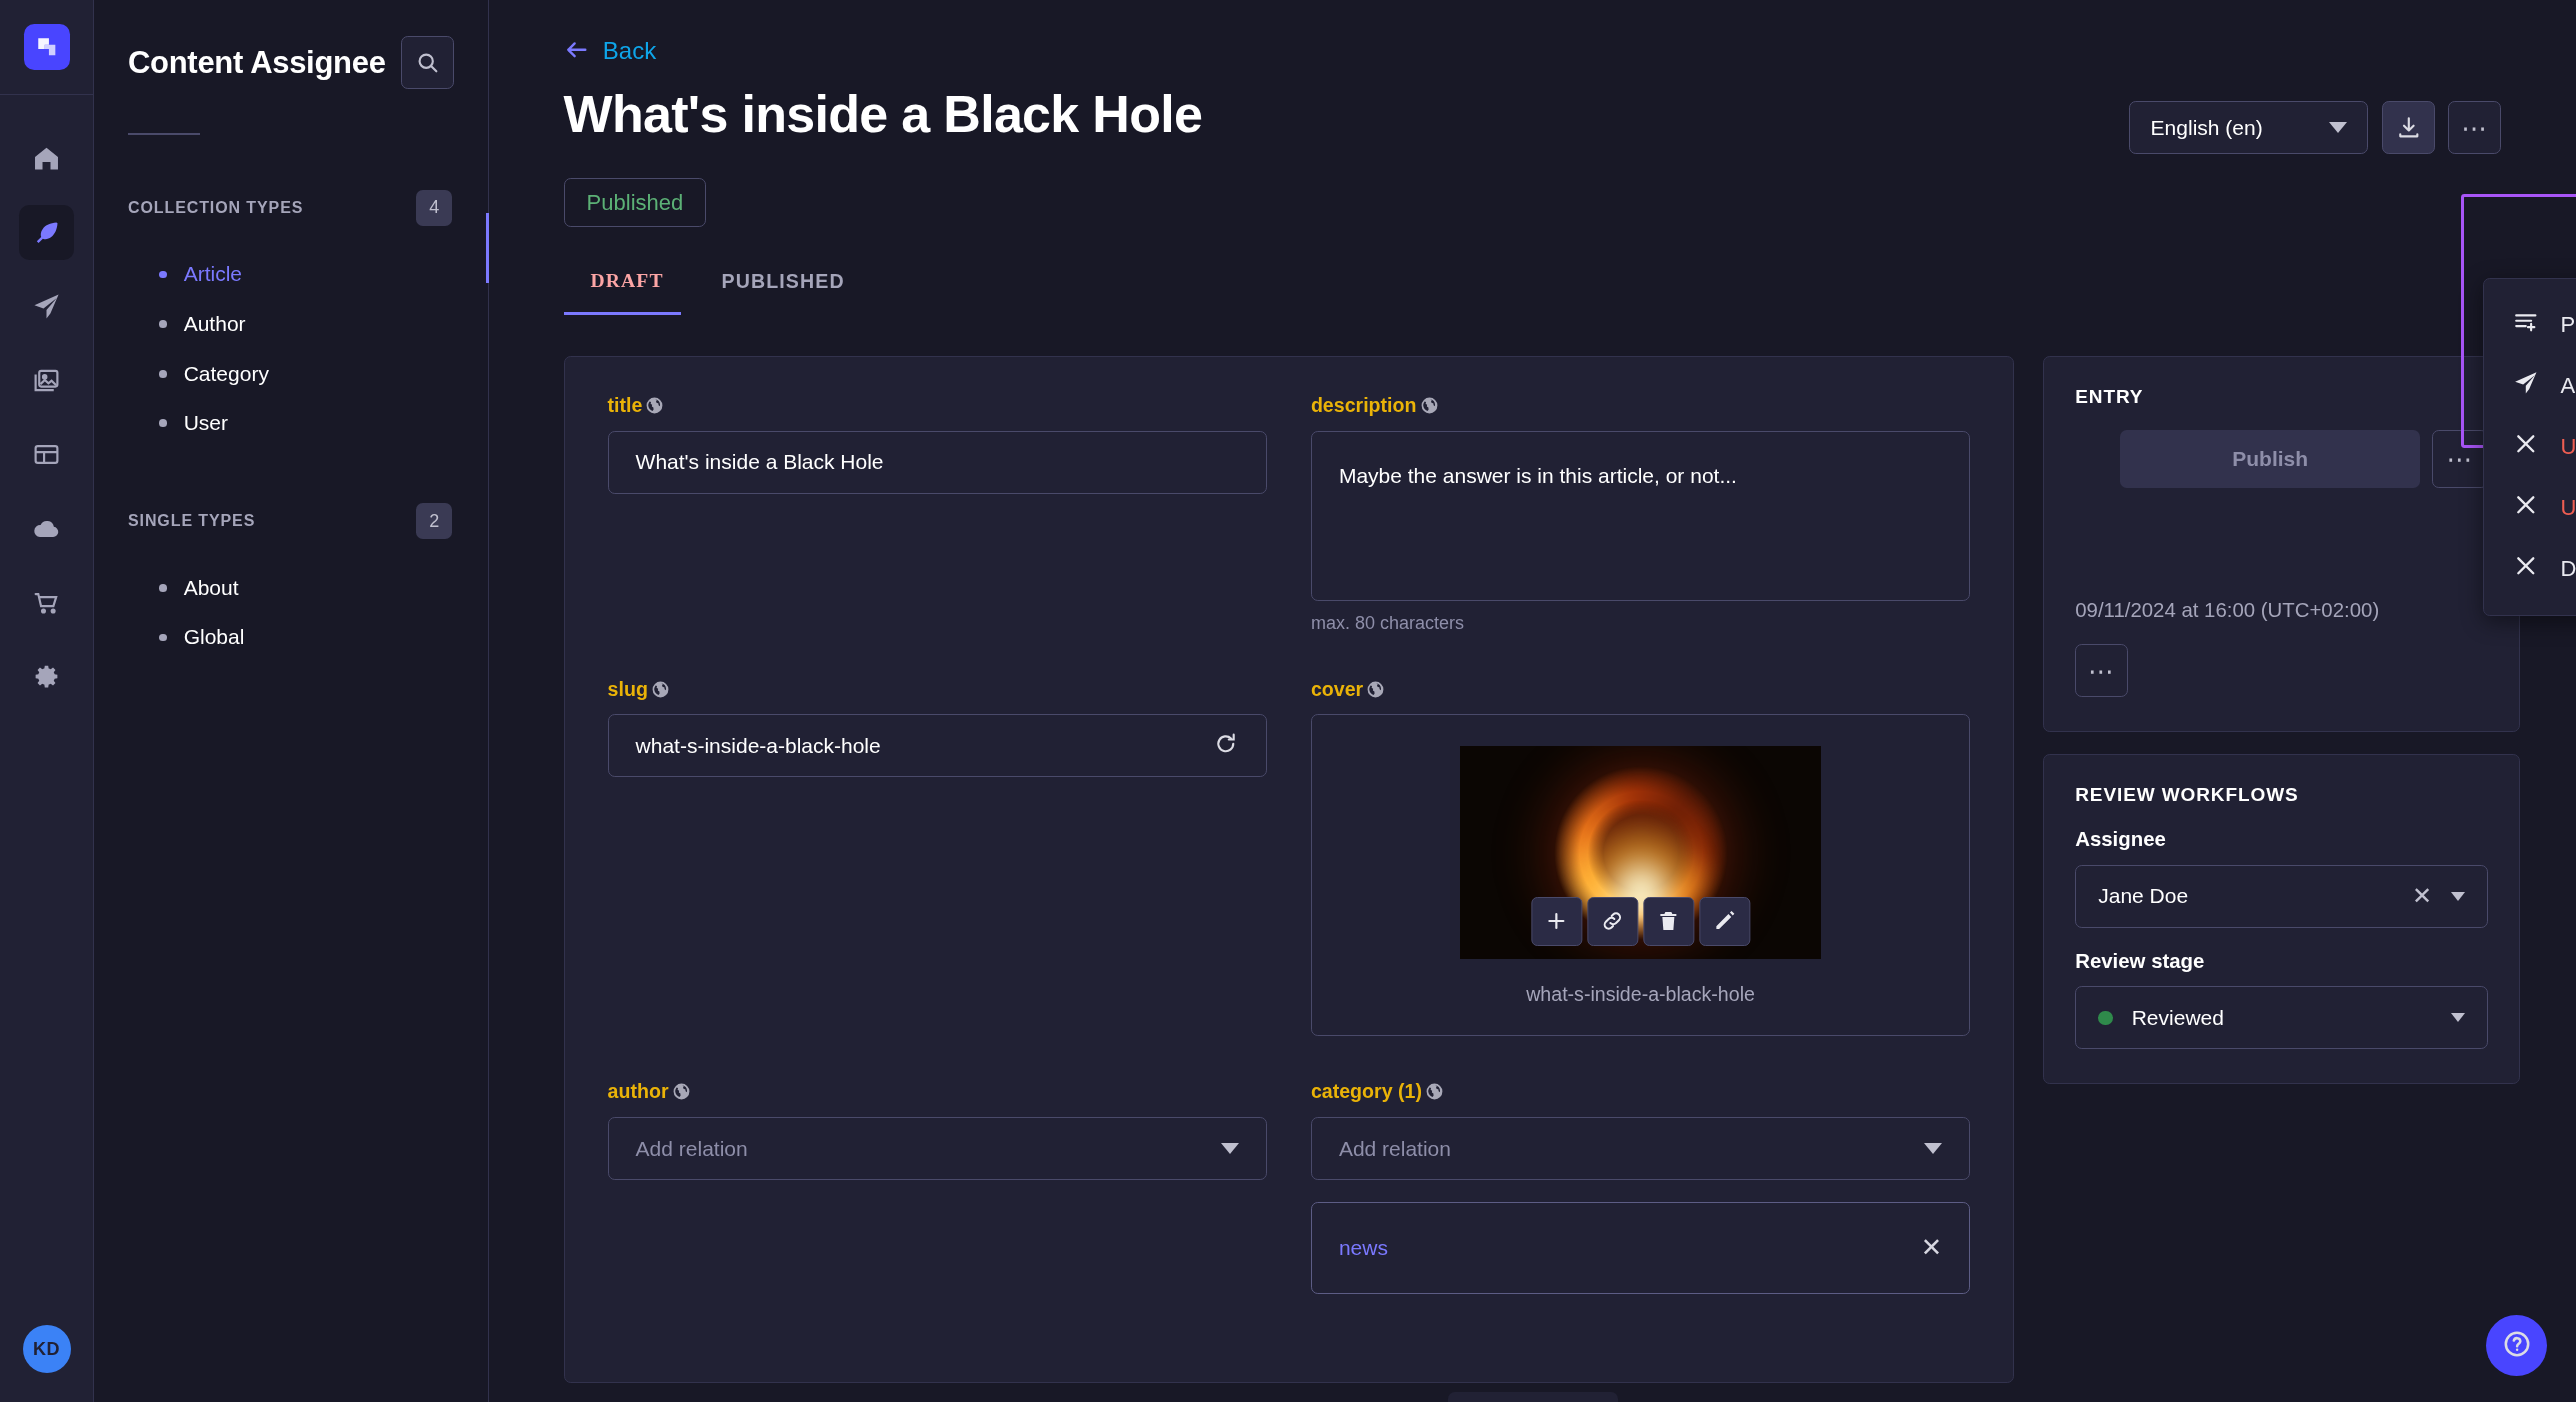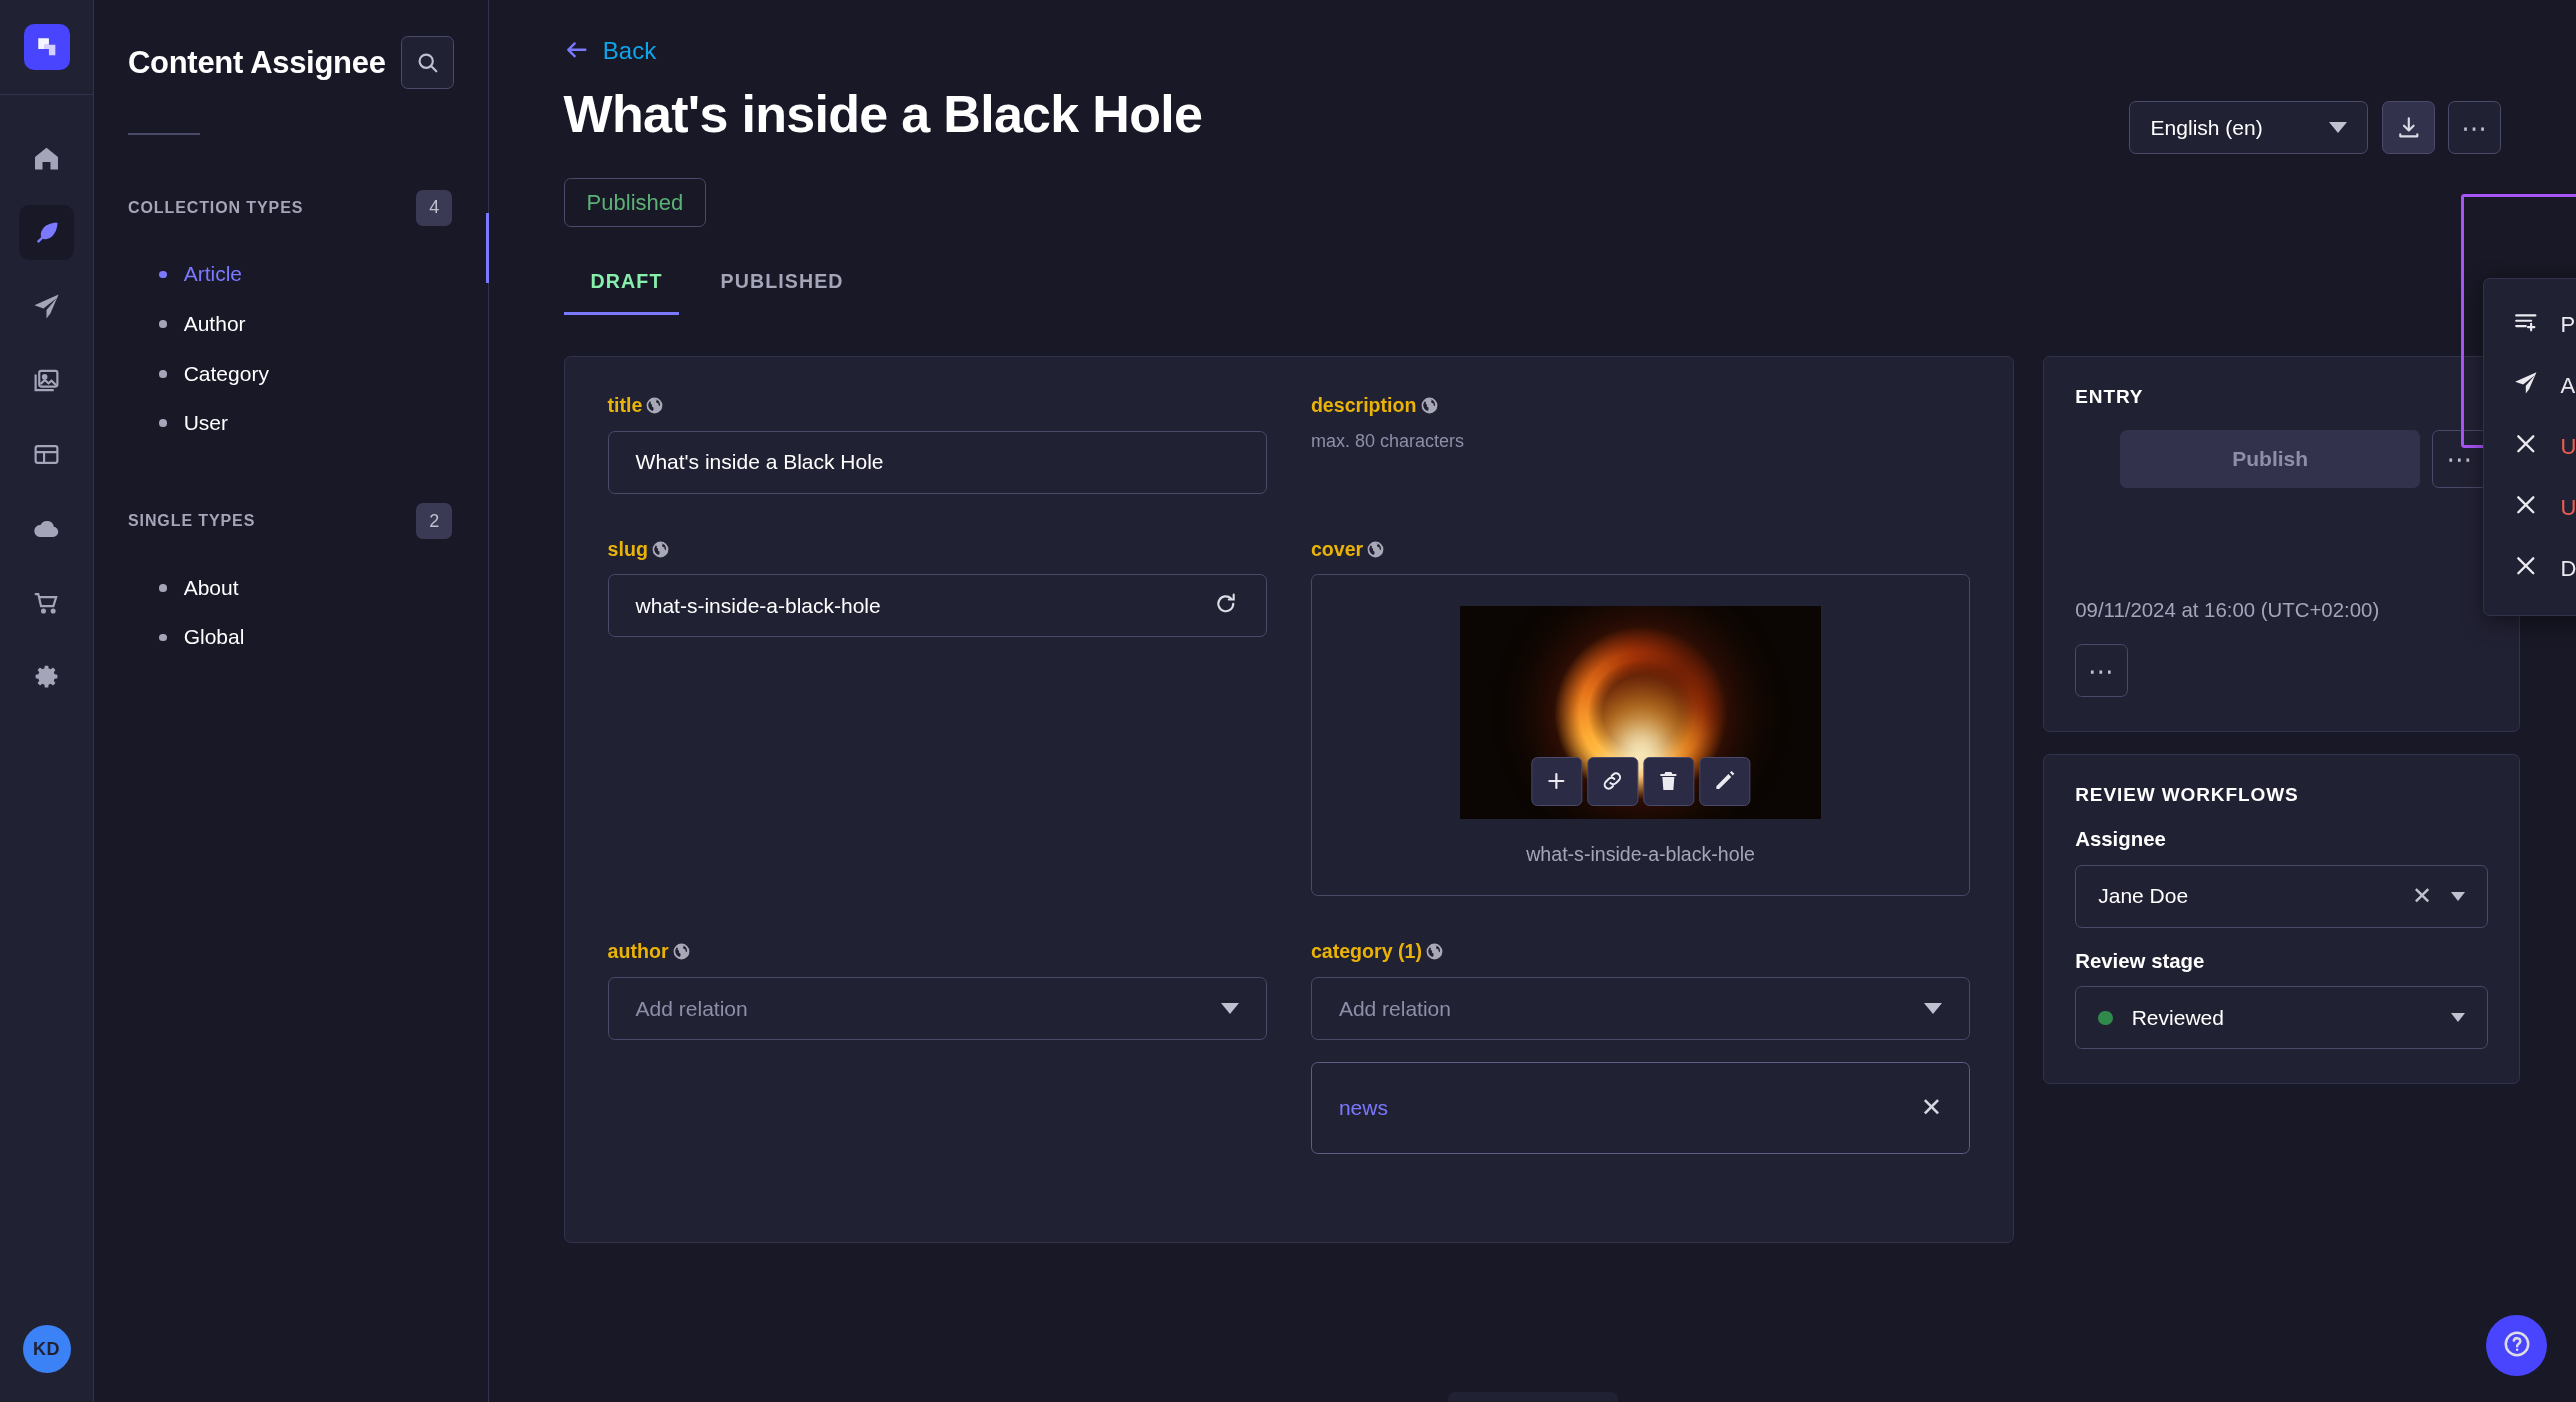--- a/index.html
+++ b/index.html
@@ -106,21 +106,21 @@
     display: inline-flex; align-items:center; height: 49px; padding: 0 22px; margin: 24px 0 0 25.6px;
     border: 0.9px solid #4a4a6a; border-radius: 6.8px; color: #5cb176; font-size: 22px; font-weight: 500;
   }
 
   .tabs { display: flex; gap: 0; margin: 43px 0 0 25.6px; }
   .tab {
     font-size: 19.6px; letter-spacing: 1.1px; font-weight: 600; color: #a5a5ba;
     padding: 0 29px 22px 29px; position: relative;
   }
   .tab:first-child { padding-left: 27px; }
-  .tab.active { color: #86efac; }
+  .tab.active { color: #fca5a5; font-family: Liberation Serif, serif; }
   .tab.active::after {
     content: ""; position: absolute; left: 0; right: 12px; bottom: 0; height: 3.4px; background: #7b79ff;
   }
 
   .content-row { display: flex; gap: 29px; margin-top: 41px; padding: 0 6.8px 0 25.6px; align-items:flex-start; }
 
   .form-card {
     flex: 1; background: #212134; border: 0.9px solid #32324d; border-radius: 6.8px;
     padding: 37px 43px 44px 43px;
   }
@@ -434,20 +434,21 @@
 
           <div class="field">
             <div class="field-label">
               <span>description</span>
               <span class="globe">
                 <svg viewBox="0 0 24 24" fill="#c0c0cf">
                     <path d="M12 2a10 10 0 1 0 0 20 10 10 0 0 0 0-20zm1 2.2c3.4.5 6 3.4 6 6.9 0 .6-.1 1.2-.2 1.7l-1.6-1.1-.4-2.4-2-.6-.9-1.8 1-1.3-1.9-1.4zM6 6.6l1.6 1.2-.5 2 1.9 1.4-.3 2.2 1.9 1.2.2 2.7-1.4 1.5A7.9 7.9 0 0 1 4.1 12c0-2.1.8-4 2-5.4z"></path>
                   </svg>
               </span>
             </div>
+            <div class="textarea">Maybe the answer is in this article, or not...</div>
             <div class="hint">max. 80 characters</div>
           </div>
 
           <div class="field">
             <div class="field-label">
               <span>slug</span>
               <span class="globe">
                 <svg viewBox="0 0 24 24" fill="#c0c0cf">
                     <path d="M12 2a10 10 0 1 0 0 20 10 10 0 0 0 0-20zm1 2.2c3.4.5 6 3.4 6 6.9 0 .6-.1 1.2-.2 1.7l-1.6-1.1-.4-2.4-2-.6-.9-1.8 1-1.3-1.9-1.4zM6 6.6l1.6 1.2-.5 2 1.9 1.4-.3 2.2 1.9 1.2.2 2.7-1.4 1.5A7.9 7.9 0 0 1 4.1 12c0-2.1.8-4 2-5.4z"></path>
                   </svg>

